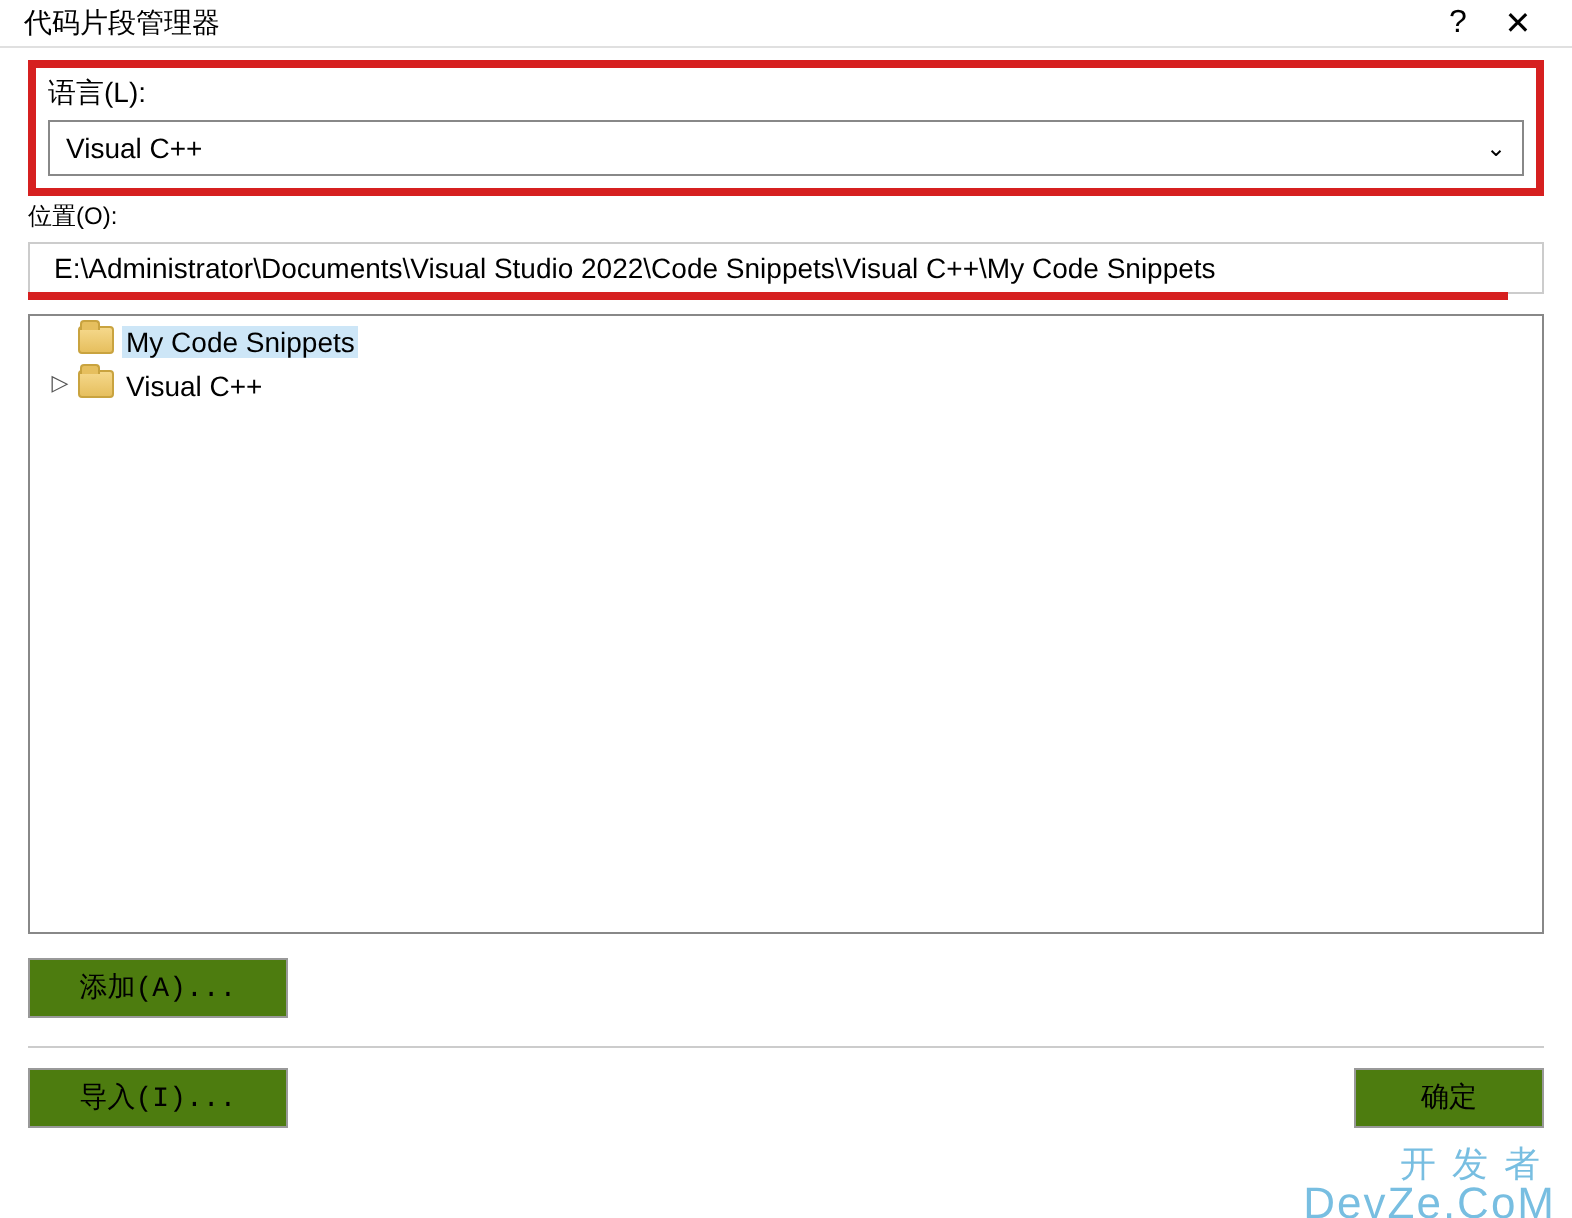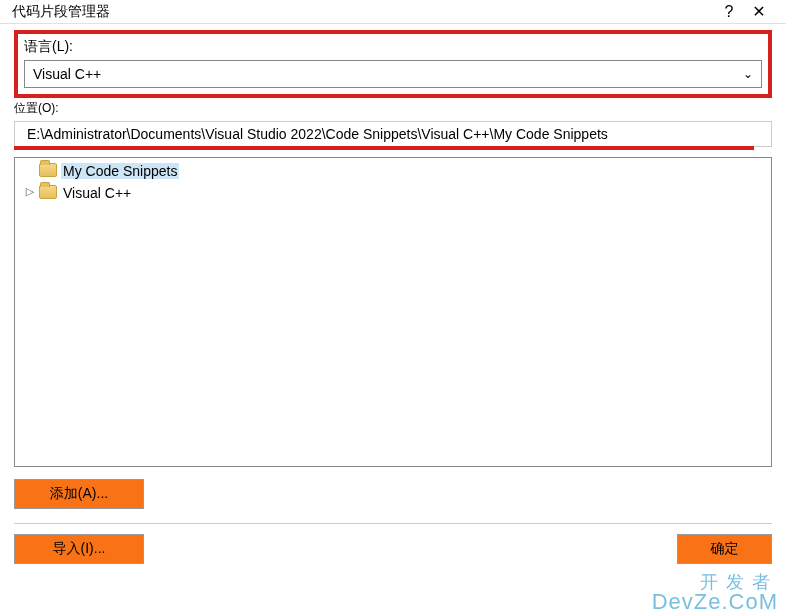--- a/index.html
+++ b/index.html
@@ -143,23 +143,23 @@
     }
     .button-row {
       display: flex;
       gap: 6px;
       margin-top: 12px;
     }
     .btn {
       height: 30px;
       min-width: 130px;
       border: 1px solid #999;
-      background: #f97316;
-      font-size: 14px;
-      font-family: Liberation Sans, sans-serif;
+      background: #4d7c0f;
+      font-size: 14px;
+      font-family: Liberation Mono, monospace;
       display: flex;
       align-items: center;
       justify-content: center;
       padding: 0 10px;
     }
     .separator {
       border: none;
       border-top: 1px solid #ccc;
       margin: 14px 0 10px 0;
     }

